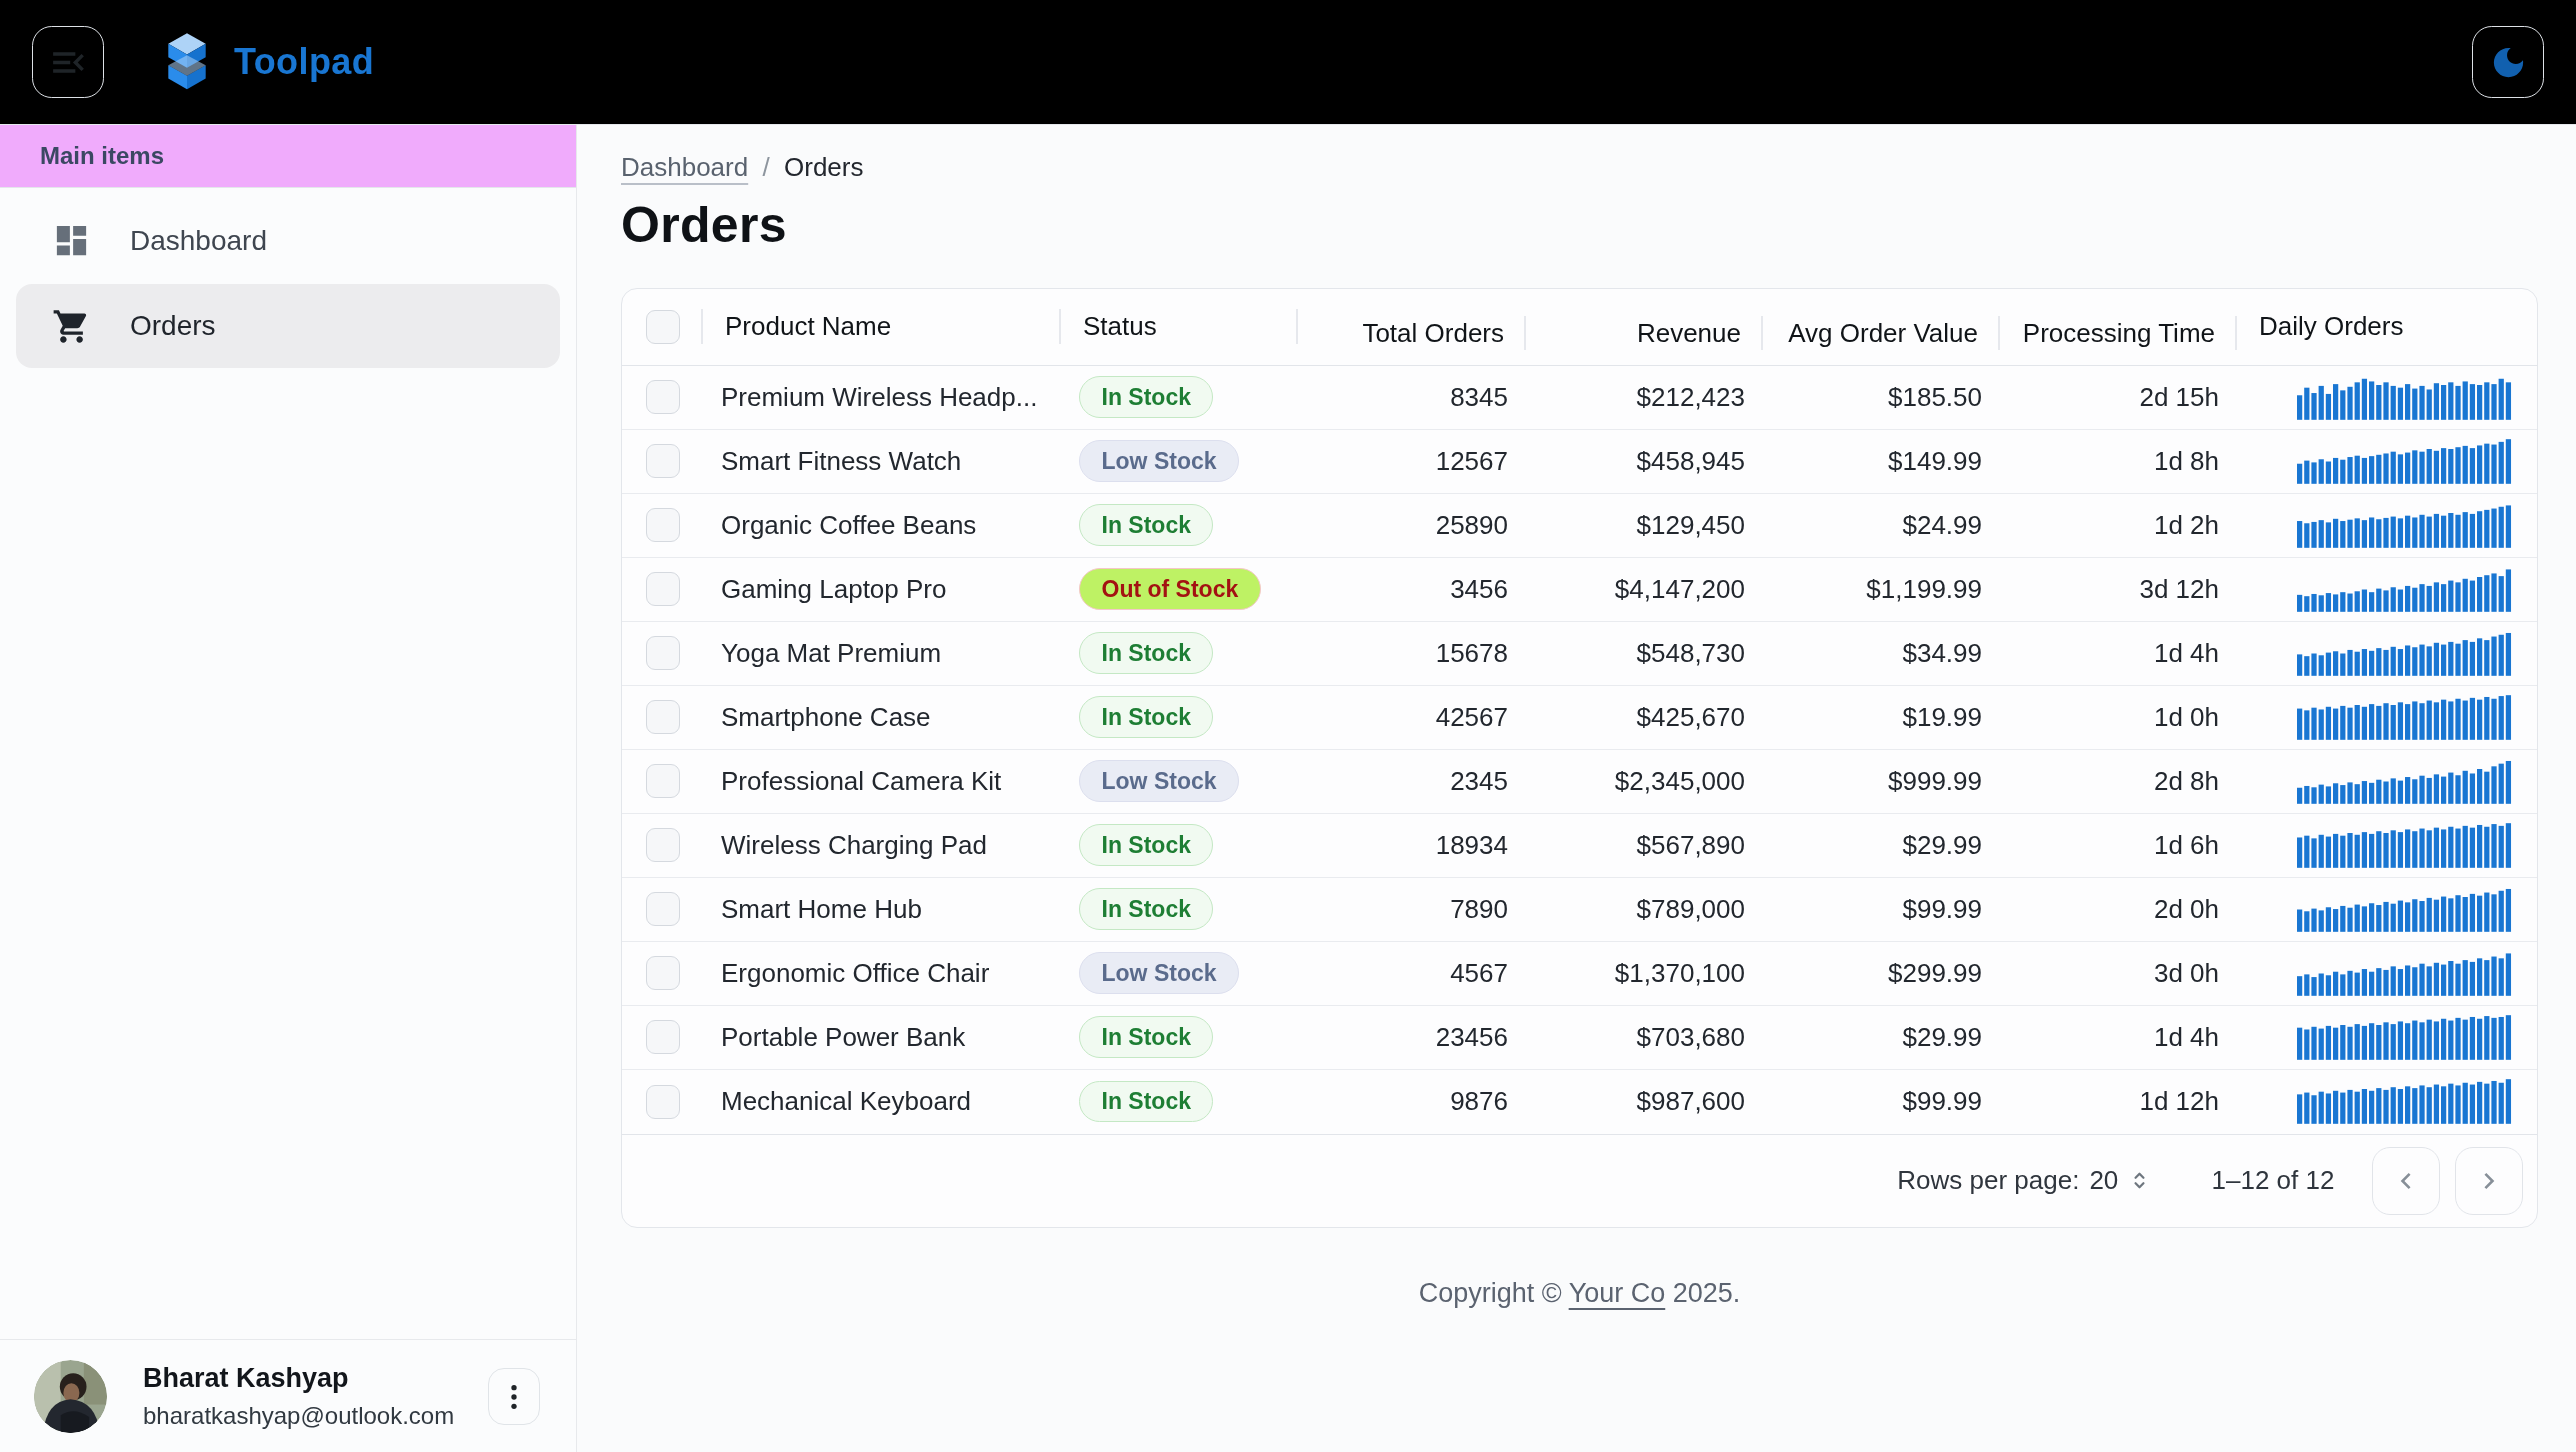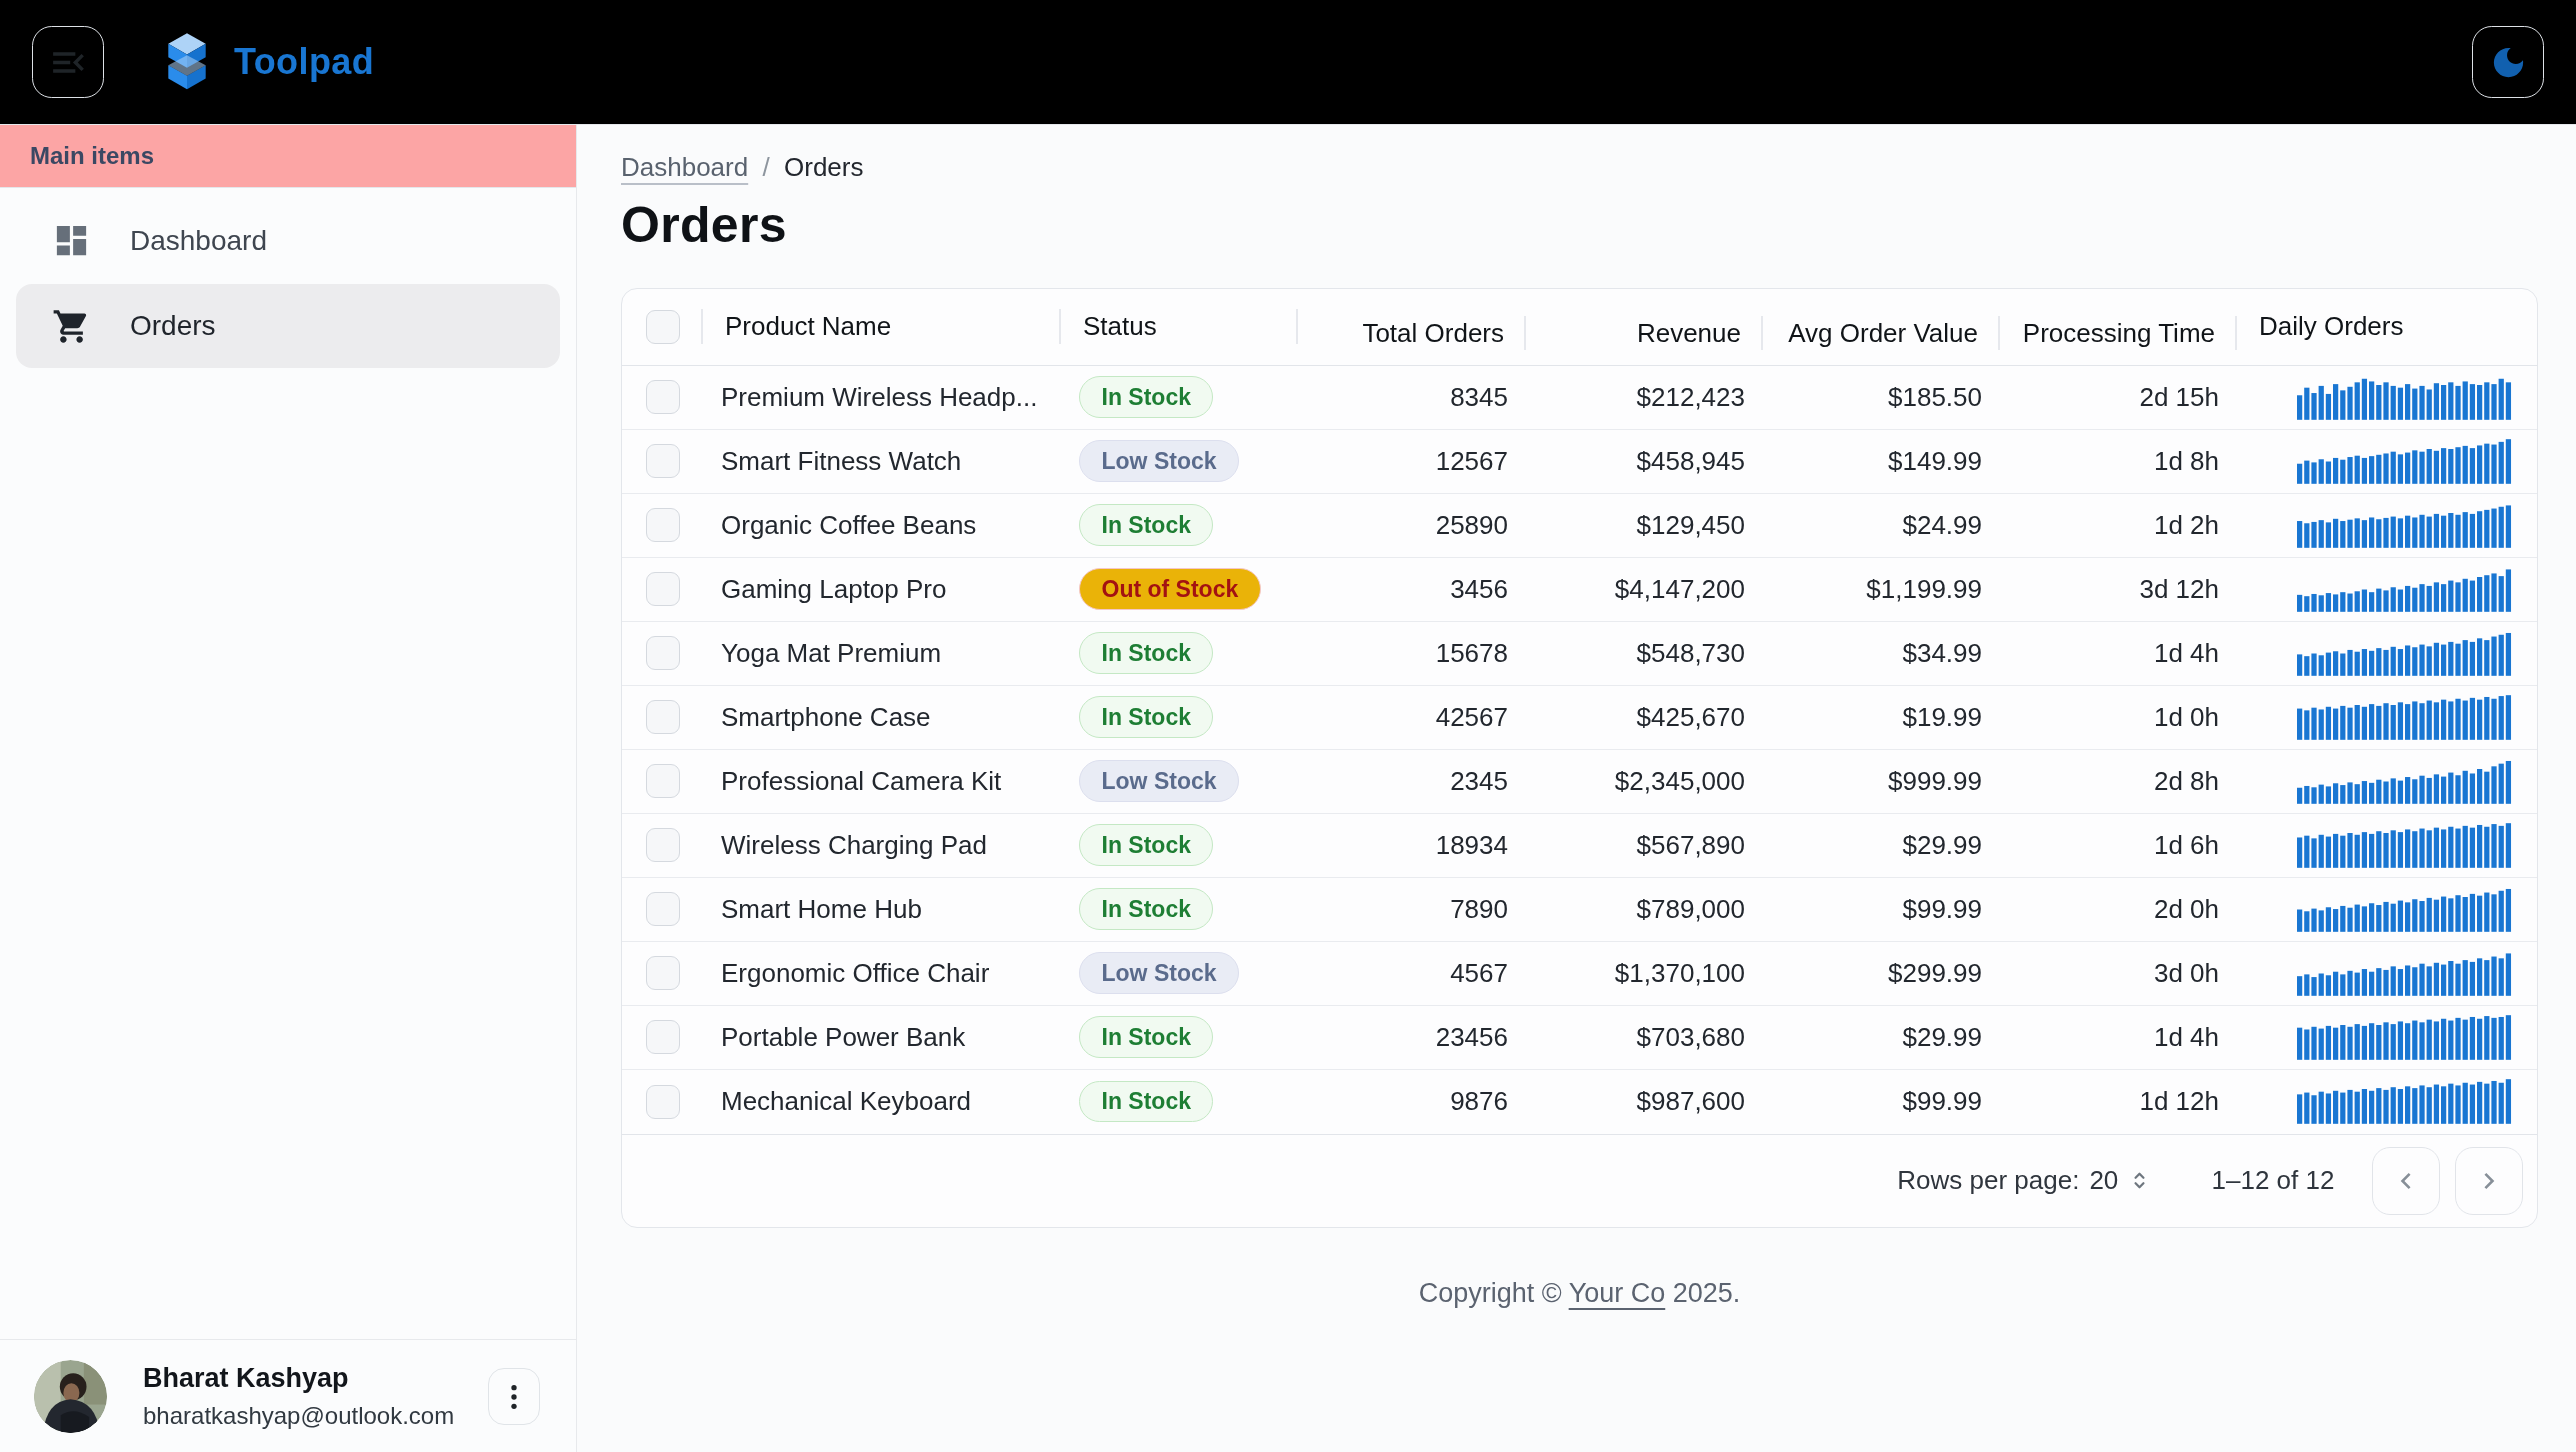--- a/index.html
+++ b/index.html
@@ -15,22 +15,22 @@
   .logo { width:48px; height:59px; margin-left:59px; }
   .brand { font-size:36px; font-weight:700; color:#1976d2; margin-left:23px; letter-spacing:0.4px; }
   .appbar-spacer { flex:1; }
 
   
   .body-row { flex:1; display:flex; min-height:0; }
 
   
   .sidebar { width:577px; flex:0 0 577px; background:#fbfcfd; border-right:1.8px solid #e7e9ec;
              display:flex; flex-direction:column; }
-  .side-section { height:63px; background:#fca5a5; border-bottom:1.8px solid #e4e7eb;
-                  display:flex; align-items:center; padding-left:30px; }
+  .side-section { height:63px; background:#f0abfc; border-bottom:1.8px solid #e4e7eb;
+                  display:flex; align-items:center; padding-left:40px; }
   .side-section span { font-size:24px; font-weight:700; color:#3b4863; }
   .nav { padding:10.7px 16px 0 16px; }
   .nav-item { height:84px; border-radius:16px; display:flex; align-items:center; padding-left:36px;
               cursor:pointer; margin-bottom:1.8px; }
   .nav-item .nav-icon { width:39px; height:39px; margin-right:39px; }
   .nav-item .nav-label { font-size:28px; color:#3f4650; }
   .nav-item.selected { background:#ececee; }
   .nav-item.selected .nav-label { color:#1f242b; }
   .side-spacer { flex:1; }
 
@@ -60,21 +60,21 @@
   .th:not(:last-child)::after { content:""; position:absolute; right:0; top:20.6px; bottom:20.6px; width:1.8px; background:#e6e8ed; }
   .trow { height:64px; cursor:pointer; }
   .trow:not(:last-child) { border-bottom:1.8px solid #e9ebef; }
   .td { font-size:26px; color:#22272e; padding:0 18px; white-space:nowrap; overflow:hidden; }
   .td.right { text-align:right; }
   .cb-cell { display:flex; justify-content:center; }
   .checkbox { width:34px; height:34px; border:1.8px solid #d5d9df; border-radius:9px; background:#f6f7f9; cursor:pointer; }
   .chip { display:inline-block; padding:6.3px 21.5px; border-radius:894px; font-size:23px; font-weight:600; border:1.8px solid transparent; }
   .chip.in  { background:#f1faf1; border-color:#c4e8c4; color:#1e7e34; }
   .chip.low { background:#e9ecf5; border-color:#dcdfee; color:#5a6b8c; }
-  .chip.out { background:#eab308; border-color:#f4c7c7; color:#a31212; }
+  .chip.out { background:#bef264; border-color:#f4c7c7; color:#a31212; }
   .spark-cell { padding-left:60px; }
 
   
   .pager { height:93px; border-top:1.8px solid #e2e5ea; display:flex; align-items:center; justify-content:flex-end;
            padding-right:14.3px; font-size:26px; color:#2f353d; }
   .rpp-label { margin-right:10px; }
   .rpp-select { display:flex; align-items:center; cursor:pointer; margin-right:59px;text-align:center; }
   .rpp-value { margin-right:7.2px; }
   .range { margin-right:38px; }
   .page-btn { width:68px; height:68px; border:1.8px solid #e1e4e9; border-radius:18px; background:transparent;

